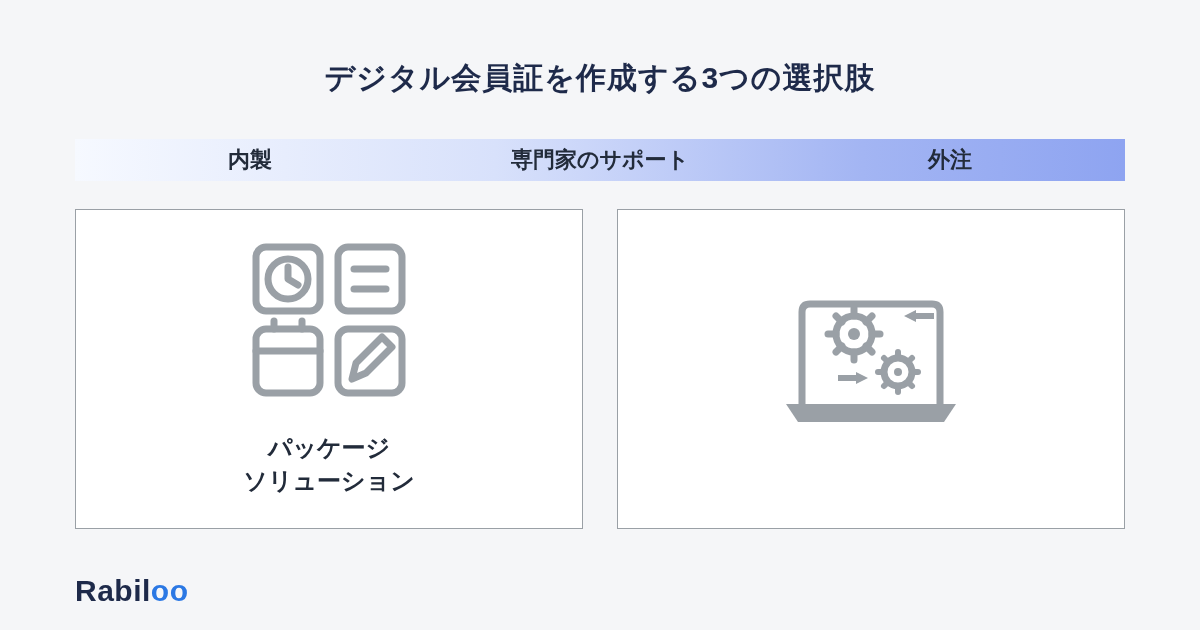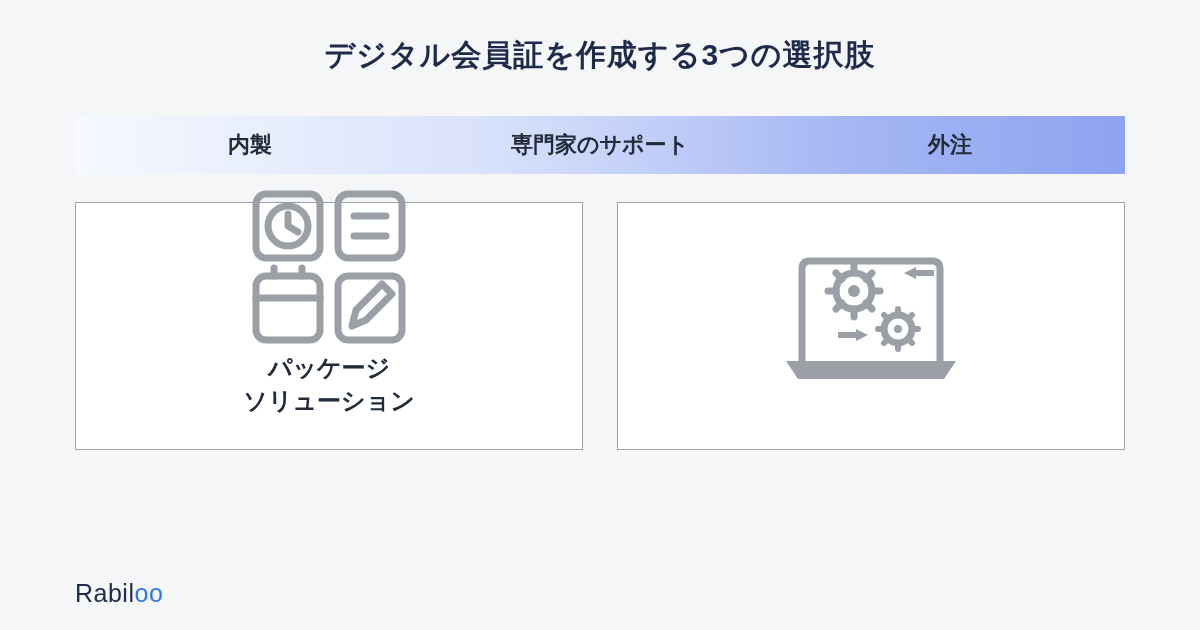--- a/index.html
+++ b/index.html
@@ -9,75 +9,74 @@
       background: #f5f6f8;
       font-family: "Hiragino Kaku Gothic Pro", "Meiryo", sans-serif;
       position: relative;
       overflow: hidden;
     }
     .title {
       text-align: center;
       font-size: 30px;
       font-weight: 700;
       color: #1e2a4a;
-      padding-top: 35px;
+      padding-top: 58px;
       letter-spacing: 1px;
     }
     .gradient-bar {
       margin: 40px 75px 0;
-      height: 58px;
+      height: 42px;
       background: linear-gradient(90deg, #f6f9ff 0%, #d8e1fb 40%, #a3b5f3 75%, #8ea4f1 100%);
       display: flex;
       align-items: center;
     }
     .bar-label {
       flex: 1;
       text-align: center;
       font-size: 22px;
       font-weight: 700;
       color: #222b3a;
     }
     .cards {
       display: flex;
       gap: 34px;
       margin: 28px 75px 0;
     }
     .card {
       flex: 1;
-      height: 248px;
+      height: 320px;
       background: #ffffff;
       border: 1.5px solid #9aa0a6;
       display: flex;
       flex-direction: column;
       align-items: center;
       justify-content: flex-end;
       padding-bottom: 30px;
-      font-family: Liberation Serif, serif;
     }
     .card .icon-wrap {
       flex: 1;
       display: flex;
       align-items: center;
       justify-content: center;
       width: 100%;
     }
     .card .caption {
       font-size: 24px;
       font-weight: 700;
       color: #222b3a;
       text-align: center;
       line-height: 1.4;
       white-space: pre-line;
     }
     .logo {
       position: absolute;
       left: 75px;
       bottom: 22px;
-      font-size: 25px;
-      font-weight: 400;
+      font-size: 30px;
+      font-weight: 700;
       letter-spacing: 0.5px;
     }
     .logo .r { color: #1e2a4a; }
     .logo .oo { color: #2b78e4; }
     svg { display: block; }
   </style>
 </head>
 <body>
 
 <div class="title">デジタル会員証を作成する3つの選択肢</div>

